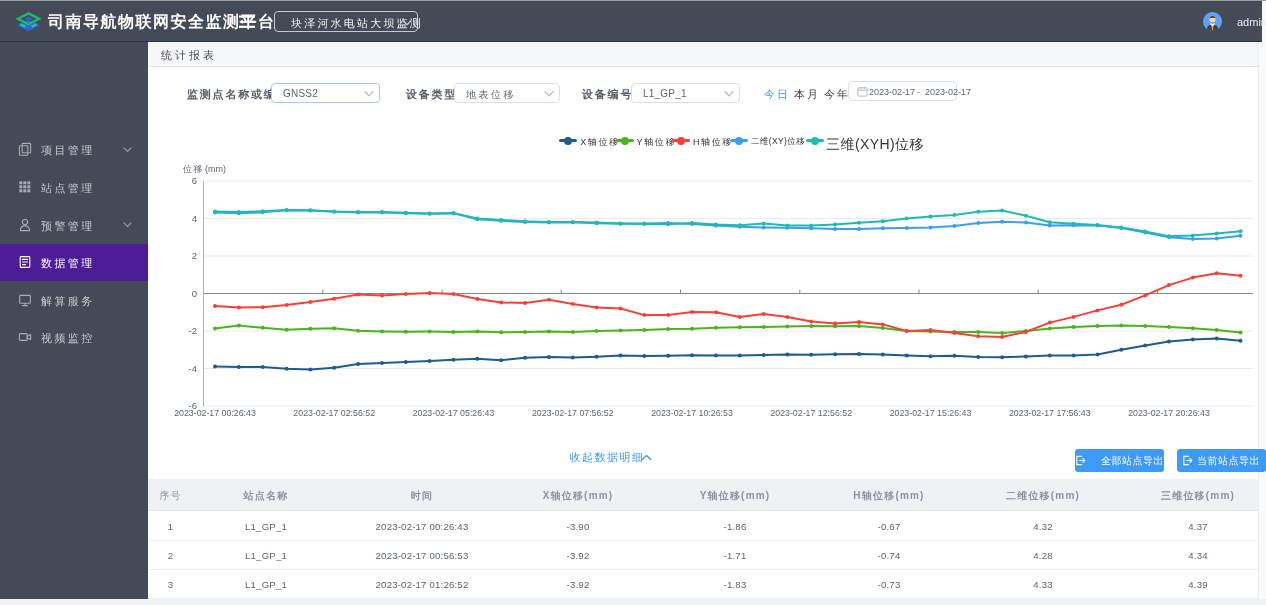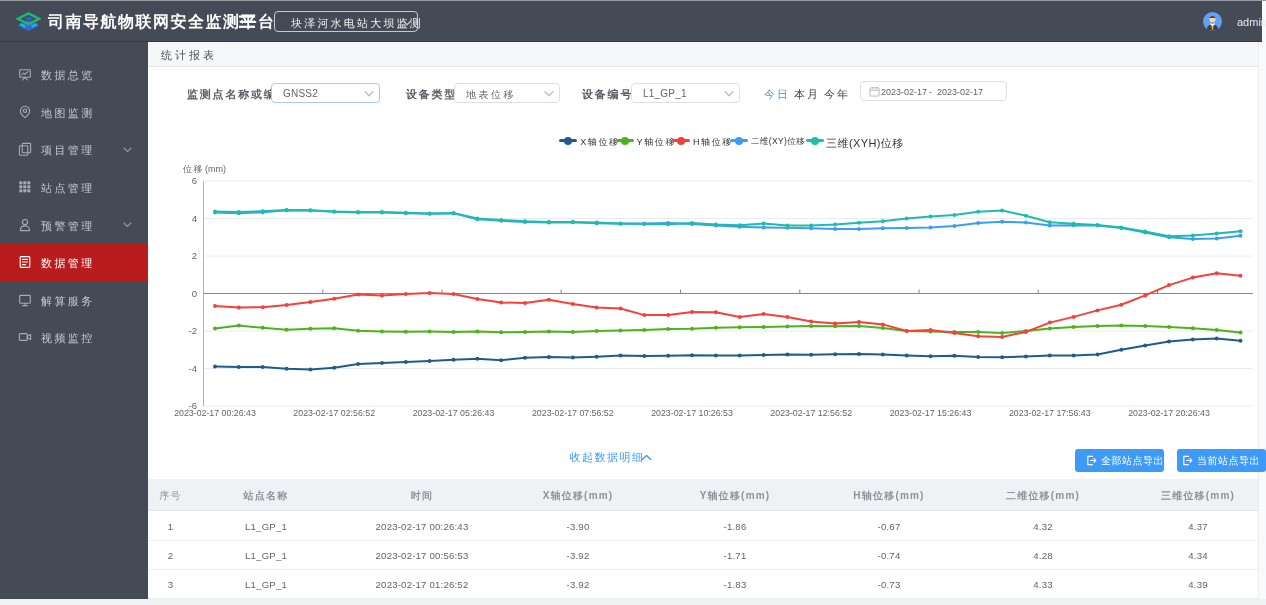--- a/index.html
+++ b/index.html
@@ -38,36 +38,20 @@
         <circle cx="9.5" cy="7.2" r="3.1" fill="#f6d7b4"></circle>
         <path d="M6.3,7 C6.3,4.8 7.6,3.9 9.5,3.9 C11.4,3.9 12.7,4.8 12.7,7 L12.2,5.9 L6.8,5.9 Z" fill="#5d3a1e"></path>
         <path d="M3.4,19 C3.8,13.8 6.4,12.2 9.5,12.2 C12.6,12.2 15.2,13.8 15.6,19 Z" fill="#3c434f"></path>
         <path d="M9.5,12 L10.6,13.6 10,17.5 9.5,19 9,17.5 8.4,13.6 Z" fill="#f0a23c"></path>
         <path d="M7.6,10.9 L9.5,12.3 11.4,10.9 11.9,12.5 9.5,14 7.1,12.5 Z" fill="#fff"></path>
       </g>
     </svg>
     <span style="position:absolute;left:1237px;top:14.5px;font-size:11px;color:#e8eaee;">admin</span>
   </div>
 <div style="position:absolute;left:0;top:41px;width:148px;height:558px;background:#454a57;">
-    <div style="position:absolute;left:0;top:14.7px;width:148px;height:37.6px;">
-      <svg width="14" height="14" viewBox="0 0 14 14" style="position:absolute;left:18px;top:11.5px">
-        <rect x="1.7" y="2.7" width="10.6" height="7.6" rx="0.8" stroke="#a6abb5" fill="none" stroke-width="1.1" stroke-linecap="round" stroke-linejoin="round"></rect>
-        <polyline points="3.8,8 5.6,6 7.2,7.2 10.2,4.4" stroke="#a6abb5" fill="none" stroke-width="1.1" stroke-linecap="round" stroke-linejoin="round"></polyline>
-        <line x1="7" y1="10.3" x2="4.6" y2="13" stroke="#a6abb5" fill="none" stroke-width="1.1" stroke-linecap="round" stroke-linejoin="round"></line>
-        <line x1="7" y1="10.3" x2="9.4" y2="13" stroke="#a6abb5" fill="none" stroke-width="1.1" stroke-linecap="round" stroke-linejoin="round"></line>
-      </svg>
-      <span style="position:absolute;left:41px;top:12.5px;font-size:11px;letter-spacing:2.4px;color:#c3c8d1;white-space:nowrap">数据总览</span>
-    </div>
-    <div style="position:absolute;left:0;top:52.3px;width:148px;height:37.6px;">
-      <svg width="14" height="14" viewBox="0 0 14 14" style="position:absolute;left:18px;top:11.5px">
-        <path d="M7,1.3 C4.3,1.3 2.4,3.4 2.4,5.9 C2.4,8.9 7,12.7 7,12.7 C7,12.7 11.6,8.9 11.6,5.9 C11.6,3.4 9.7,1.3 7,1.3 Z" stroke="#a6abb5" fill="none" stroke-width="1.1" stroke-linecap="round" stroke-linejoin="round"></path>
-        <circle cx="7" cy="5.7" r="1.7" stroke="#a6abb5" fill="none" stroke-width="1.1" stroke-linecap="round" stroke-linejoin="round"></circle>
-      </svg>
-      <span style="position:absolute;left:41px;top:12.5px;font-size:11px;letter-spacing:2.4px;color:#c3c8d1;white-space:nowrap">地图监测</span>
-    </div>
     <div style="position:absolute;left:0;top:89.9px;width:148px;height:37.6px;">
       <svg width="14" height="14" viewBox="0 0 14 14" style="position:absolute;left:18px;top:11.5px">
         <rect x="4.2" y="1.4" width="8.4" height="9.4" rx="0.8" stroke="#a6abb5" fill="none" stroke-width="1.1" stroke-linecap="round" stroke-linejoin="round"></rect>
         <rect x="1.4" y="3.8" width="8.4" height="9.4" rx="0.8" stroke="#a6abb5" fill="none" stroke-width="1.1" stroke-linecap="round" stroke-linejoin="round"></rect>
       </svg>
       <span style="position:absolute;left:41px;top:12.5px;font-size:11px;letter-spacing:2.4px;color:#c3c8d1;white-space:nowrap">项目管理</span>
       <svg width="9" height="6" viewBox="0 0 9 6" style="position:absolute;left:123px;top:15.8px">
         <polyline points="1,1 4.5,4.5 8,1" stroke="#9094a0" stroke-width="1.2" fill="none" stroke-linecap="round" stroke-linejoin="round"></polyline>
       </svg>
     </div>
@@ -88,21 +72,21 @@
     <div style="position:absolute;left:0;top:165.1px;width:148px;height:37.6px;">
       <svg width="14" height="14" viewBox="0 0 14 14" style="position:absolute;left:18px;top:11.5px">
         <circle cx="7" cy="4.1" r="2.6" stroke="#a6abb5" fill="none" stroke-width="1.1" stroke-linecap="round" stroke-linejoin="round"></circle>
         <path d="M2.4,12.6 C2.4,9.6 4.4,7.9 7,7.9 C9.6,7.9 11.6,9.6 11.6,12.6 Z" stroke="#a6abb5" fill="none" stroke-width="1.1" stroke-linecap="round" stroke-linejoin="round"></path>
       </svg>
       <span style="position:absolute;left:41px;top:12.5px;font-size:11px;letter-spacing:2.4px;color:#c3c8d1;white-space:nowrap">预警管理</span>
       <svg width="9" height="6" viewBox="0 0 9 6" style="position:absolute;left:123px;top:15.8px">
         <polyline points="1,1 4.5,4.5 8,1" stroke="#9094a0" stroke-width="1.2" fill="none" stroke-linecap="round" stroke-linejoin="round"></polyline>
       </svg>
     </div>
-    <div style="position:absolute;left:0;top:202.7px;width:148px;height:37.6px;background:#b91c1c;">
+    <div style="position:absolute;left:0;top:202.7px;width:148px;height:37.6px;background:#4c1d95;">
       <svg width="14" height="14" viewBox="0 0 14 14" style="position:absolute;left:18px;top:11.5px">
         <rect x="2.2" y="1.6" width="9.6" height="10.8" rx="0.8" stroke="#ffffff" fill="none" stroke-width="1.1" stroke-linecap="round" stroke-linejoin="round"></rect>
         <line x1="4.4" y1="4.4" x2="9.6" y2="4.4" stroke="#ffffff" fill="none" stroke-width="1.1" stroke-linecap="round" stroke-linejoin="round"></line>
         <line x1="4.4" y1="7" x2="9.6" y2="7" stroke="#ffffff" fill="none" stroke-width="1.1" stroke-linecap="round" stroke-linejoin="round"></line>
         <line x1="4.4" y1="9.6" x2="7.6" y2="9.6" stroke="#ffffff" fill="none" stroke-width="1.1" stroke-linecap="round" stroke-linejoin="round"></line>
       </svg>
       <span style="position:absolute;left:41px;top:12.5px;font-size:11px;letter-spacing:2.4px;color:#ffffff;white-space:nowrap">数据管理</span>
     </div>
     <div style="position:absolute;left:0;top:240.3px;width:148px;height:37.6px;">
       <svg width="14" height="14" viewBox="0 0 14 14" style="position:absolute;left:18px;top:11.5px">
@@ -391,21 +375,21 @@
 <div style="position:absolute;left:620.8px;top:136.5px;width:8px;height:8px;border-radius:50%;background:#4db31c"></div>
 <span style="position:absolute;left:636.6px;top:135.5px;font-size:9px;color:#333;letter-spacing:1.6px;white-space:nowrap">Y轴位移</span>
 <div style="position:absolute;left:672.2px;top:139.3px;width:18px;height:2.4px;background:#f5413a;border-radius:2px"></div>
 <div style="position:absolute;left:677.2px;top:136.5px;width:8px;height:8px;border-radius:50%;background:#f5413a"></div>
 <span style="position:absolute;left:693.0px;top:135.5px;font-size:9px;color:#333;letter-spacing:1.6px;white-space:nowrap">H轴位移</span>
 <div style="position:absolute;left:730.1px;top:139.3px;width:18px;height:2.4px;background:#3b9ef2;border-radius:2px"></div>
 <div style="position:absolute;left:735.1px;top:136.5px;width:8px;height:8px;border-radius:50%;background:#3b9ef2"></div>
 <span style="position:absolute;left:750.9px;top:135.5px;font-size:8.5px;color:#333;letter-spacing:0.4px;white-space:nowrap">二维(XY)位移</span>
 <div style="position:absolute;left:805.9px;top:139.3px;width:18px;height:2.4px;background:#1dbcae;border-radius:2px"></div>
 <div style="position:absolute;left:810.9px;top:136.5px;width:8px;height:8px;border-radius:50%;background:#1dbcae"></div>
-<span style="position:absolute;left:826.1px;top:135.5px;font-size:11px;color:#333;letter-spacing:0.4px;white-space:nowrap">三维(XYH)位移</span>
+<span style="position:absolute;left:826.1px;top:135.5px;font-size:14px;color:#333;letter-spacing:0.4px;white-space:nowrap">三维(XYH)位移</span>
 <span class="flabel" style="left:187px;">监测点名称或编号:</span>
 <div style="position:absolute;left:271px;top:82.5px;width:109px;height:20px;border:1px solid #a3cdf6;border-radius:4px;background:#fff;box-sizing:border-box;">
     <span style="position:absolute;left:11px;top:4.0px;font-size:10px;color:#5f646e;letter-spacing:0.2px;white-space:nowrap">GNSS2</span>
     <svg width="10" height="6" viewBox="0 0 10 6" style="position:absolute;left:92px;top:7.0px">
       <polyline points="1,0.8 5,4.8 9,0.8" stroke="#b9bec7" stroke-width="1.3" fill="none" stroke-linecap="round" stroke-linejoin="round"></polyline>
     </svg>
   </div>
 <span class="flabel" style="left:406px;">设备类型:</span>
 <div style="position:absolute;left:454px;top:82.5px;width:106px;height:20px;border:1px solid #dcdfe6;border-radius:4px;background:#fff;box-sizing:border-box;">
     <span style="position:absolute;left:11px;top:4.0px;font-size:10px;color:#5f646e;letter-spacing:2.5px;white-space:nowrap">地表位移</span>
@@ -416,37 +400,37 @@
 <span class="flabel" style="left:582px;">设备编号:</span>
 <div style="position:absolute;left:631px;top:82.5px;width:109px;height:20px;border:1px solid #dcdfe6;border-radius:4px;background:#fff;box-sizing:border-box;">
     <span style="position:absolute;left:11px;top:4.0px;font-size:10px;color:#5f646e;letter-spacing:0.2px;white-space:nowrap">L1_GP_1</span>
     <svg width="10" height="6" viewBox="0 0 10 6" style="position:absolute;left:92px;top:7.0px">
       <polyline points="1,0.8 5,4.8 9,0.8" stroke="#b9bec7" stroke-width="1.3" fill="none" stroke-linecap="round" stroke-linejoin="round"></polyline>
     </svg>
   </div>
 <span style="position:absolute;left:764px;top:86.5px;font-size:11px;letter-spacing:2px;color:#3e97f5">今日</span>
 <span style="position:absolute;left:794px;top:86.5px;font-size:11px;letter-spacing:2px;color:#3a3f47">本月</span>
 <span style="position:absolute;left:824px;top:86.5px;font-size:11px;letter-spacing:2px;color:#3a3f47">今年</span>
-<div style="position:absolute;left:848px;top:80.5px;width:147px;height:20px;border:1px solid #dcdfe6;border-radius:4px;background:#fff;box-sizing:border-box;margin-left:12px;">
+<div style="position:absolute;left:848px;top:80.5px;width:109px;height:20px;border:1px solid #dcdfe6;border-radius:4px;background:#fff;box-sizing:border-box;">
     <svg width="11" height="11" viewBox="0 0 12 12" style="position:absolute;left:8px;top:4.5px">
       <rect x="1" y="2" width="10" height="9" rx="1" stroke="#aeb3bb" fill="none" stroke-width="1"></rect>
       <line x1="1" y1="4.6" x2="11" y2="4.6" stroke="#aeb3bb" stroke-width="1"></line>
       <line x1="3.8" y1="1" x2="3.8" y2="3" stroke="#aeb3bb" stroke-width="1"></line>
       <line x1="8.2" y1="1" x2="8.2" y2="3" stroke="#aeb3bb" stroke-width="1"></line>
     </svg>
     <span class="dt" style="left:20px;">2023-02-17</span>
     <span class="dt" style="left:68px;">-</span>
     <span class="dt" style="left:76px;">2023-02-17</span>
   </div>
 <div style="position:absolute;left:1258px;top:1px;width:8px;height:604px;background:#f9fafb;border-left:1px solid #ebedef;box-sizing:border-box;"></div>
 <div style="position:absolute;left:512px;top:450px;width:190px;text-align:center;font-size:11px;color:#3d9bf7;letter-spacing:1.5px;">收起数据明细</div>
 <svg width="11" height="7" viewBox="0 0 11 7" style="position:absolute;left:641px;top:453.5px">
     <polyline points="1.2,5.6 5.5,1.4 9.8,5.6" stroke="#3d9bf7" stroke-width="1.4" fill="none" stroke-linecap="round" stroke-linejoin="round"></polyline>
   </svg>
-<div style="position:absolute;left:1075px;top:449px;width:89px;height:23px;background:#3d9bf7;border-radius:3px;display:flex;align-items:center;justify-content:flex-end;">
+<div style="position:absolute;left:1075px;top:449px;width:89px;height:23px;background:#3d9bf7;border-radius:3px;display:flex;align-items:center;justify-content:space-between;">
     <svg width="11" height="11" viewBox="0 0 12 12" style="margin-right:4px;flex:none">
       <path d="M7.5,1.5 H2 V10.5 H7.5" stroke="#fff" stroke-width="1.2" fill="none"></path>
       <line x1="4.6" y1="6" x2="10.6" y2="6" stroke="#fff" stroke-width="1.2"></line>
       <polyline points="8.4,3.8 10.6,6 8.4,8.2" stroke="#fff" stroke-width="1.2" fill="none"></polyline>
     </svg>
     <span style="font-size:10px;color:#fff;letter-spacing:0.5px;white-space:nowrap">全部站点导出</span>
   </div>
 <div style="position:absolute;left:1176.5px;top:449px;width:89px;height:23px;background:#3d9bf7;border-radius:3px;display:flex;align-items:center;justify-content:center;">
     <svg width="11" height="11" viewBox="0 0 12 12" style="margin-right:4px;flex:none">
       <path d="M7.5,1.5 H2 V10.5 H7.5" stroke="#fff" stroke-width="1.2" fill="none"></path>

